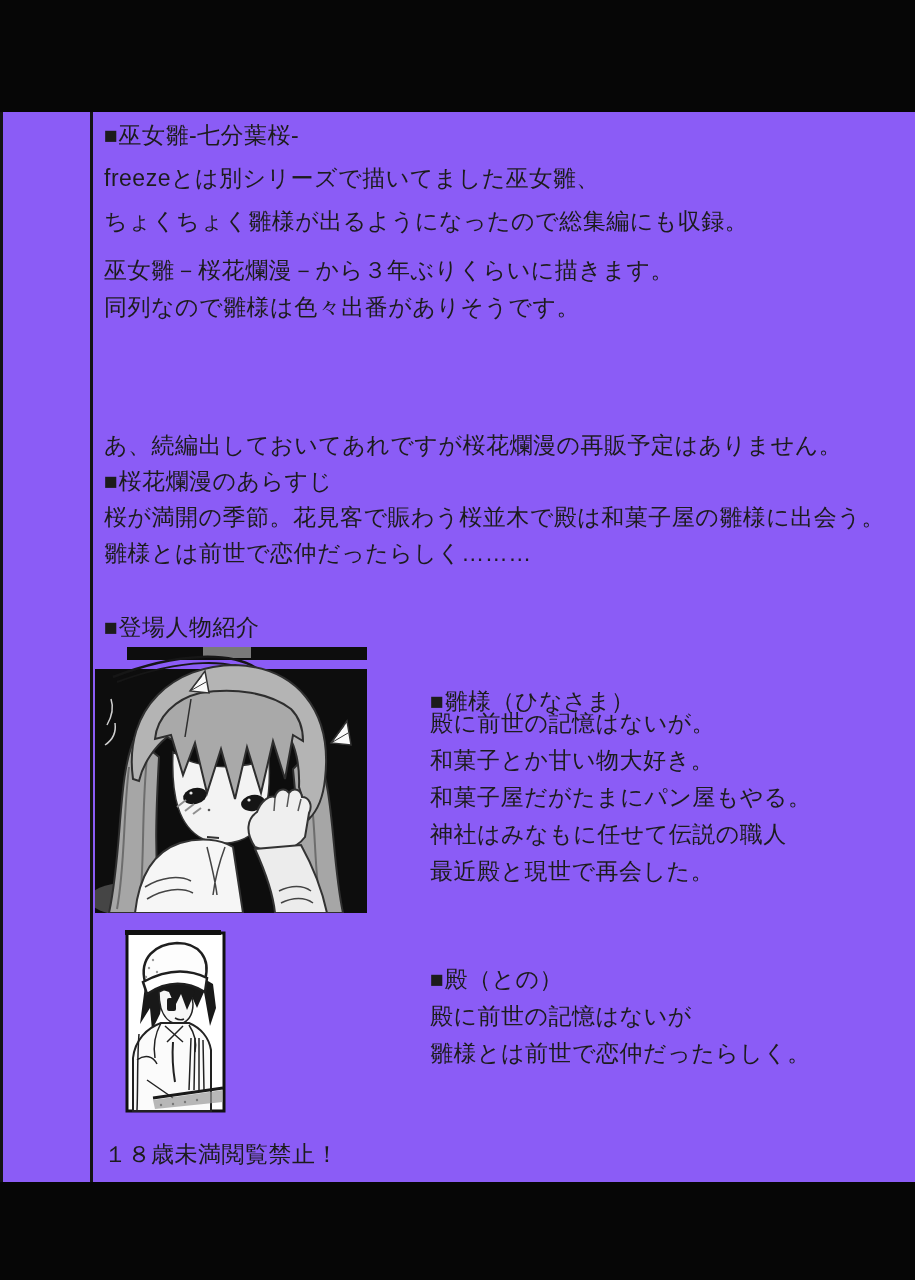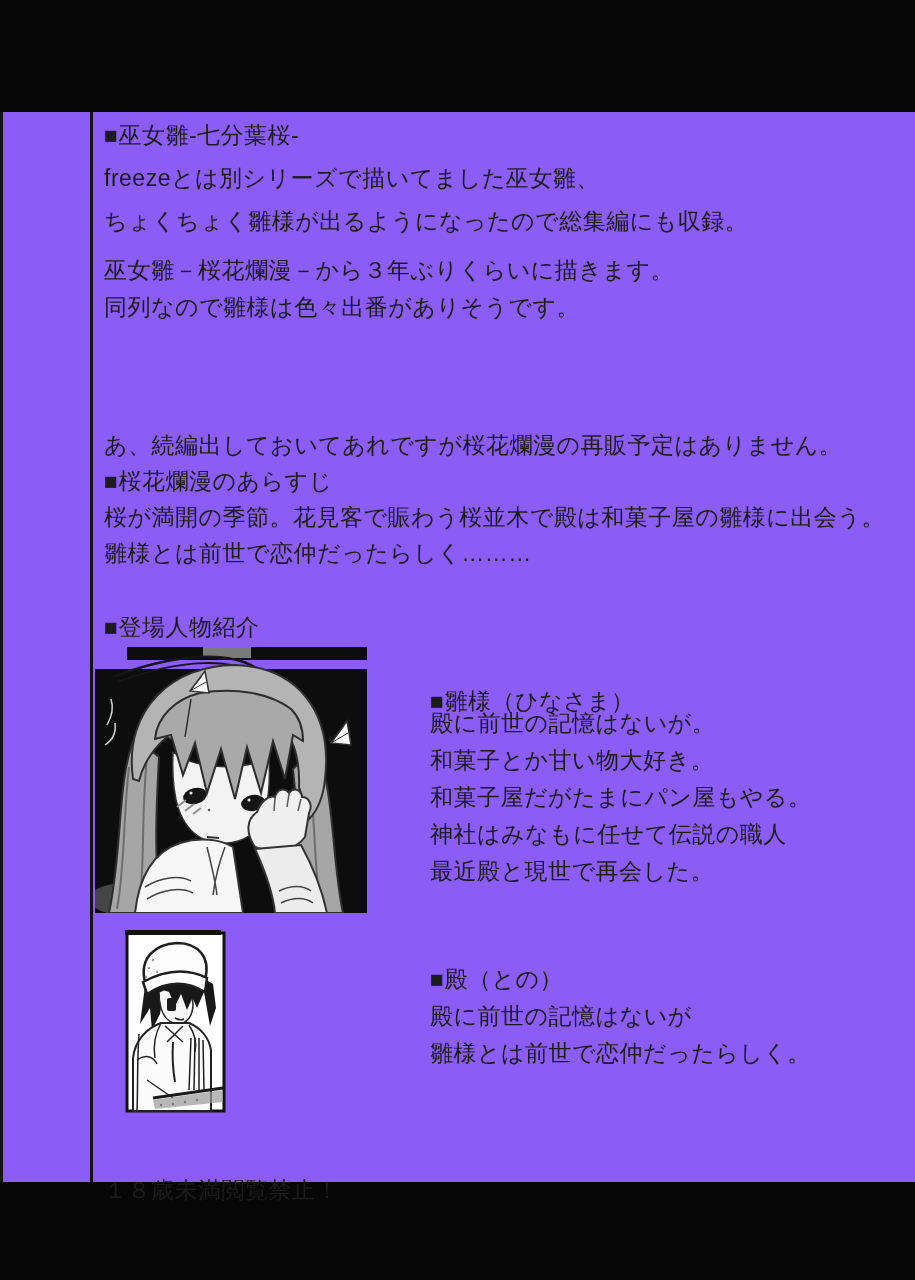--- a/index.html
+++ b/index.html
@@ -22,21 +22,21 @@
     font-weight:500;
   }
   .sec-intro{top:114px;}      .sec-intro .line{height:43px;}
   .sec-series{top:252px;}     .sec-series .line{height:37px;}
   .sec-synopsis{top:415px;margin-top:12px;}   .sec-synopsis .line{height:36px;}
   .sec-chars-heading{top:609px;} .sec-chars-heading .line{height:37px;}
   .col-right{left:430px;}
   .sec-hina-name{top:641px;margin-top:42px;}  .sec-hina-name .line{height:37px;}
   .sec-hina-desc{top:705px;}  .sec-hina-desc .line{height:37px;}
   .sec-tono{top:961px;}       .sec-tono .line{height:37px;}
-  .sec-footer{top:1136px;}    .sec-footer .line{height:37px;margin-top:36px;}
+  .sec-footer{top:1136px;}    .sec-footer .line{height:37px;}
 
   .illustration{position:absolute;}
   .illo-hina{left:95px; top:647px; width:272px; height:266px;}
   .illo-tono{left:125px; top:930px; width:102px; height:184px;}
   svg{display:block;}
 </style>
 </head>
 <body>
 
 <div class="page">

